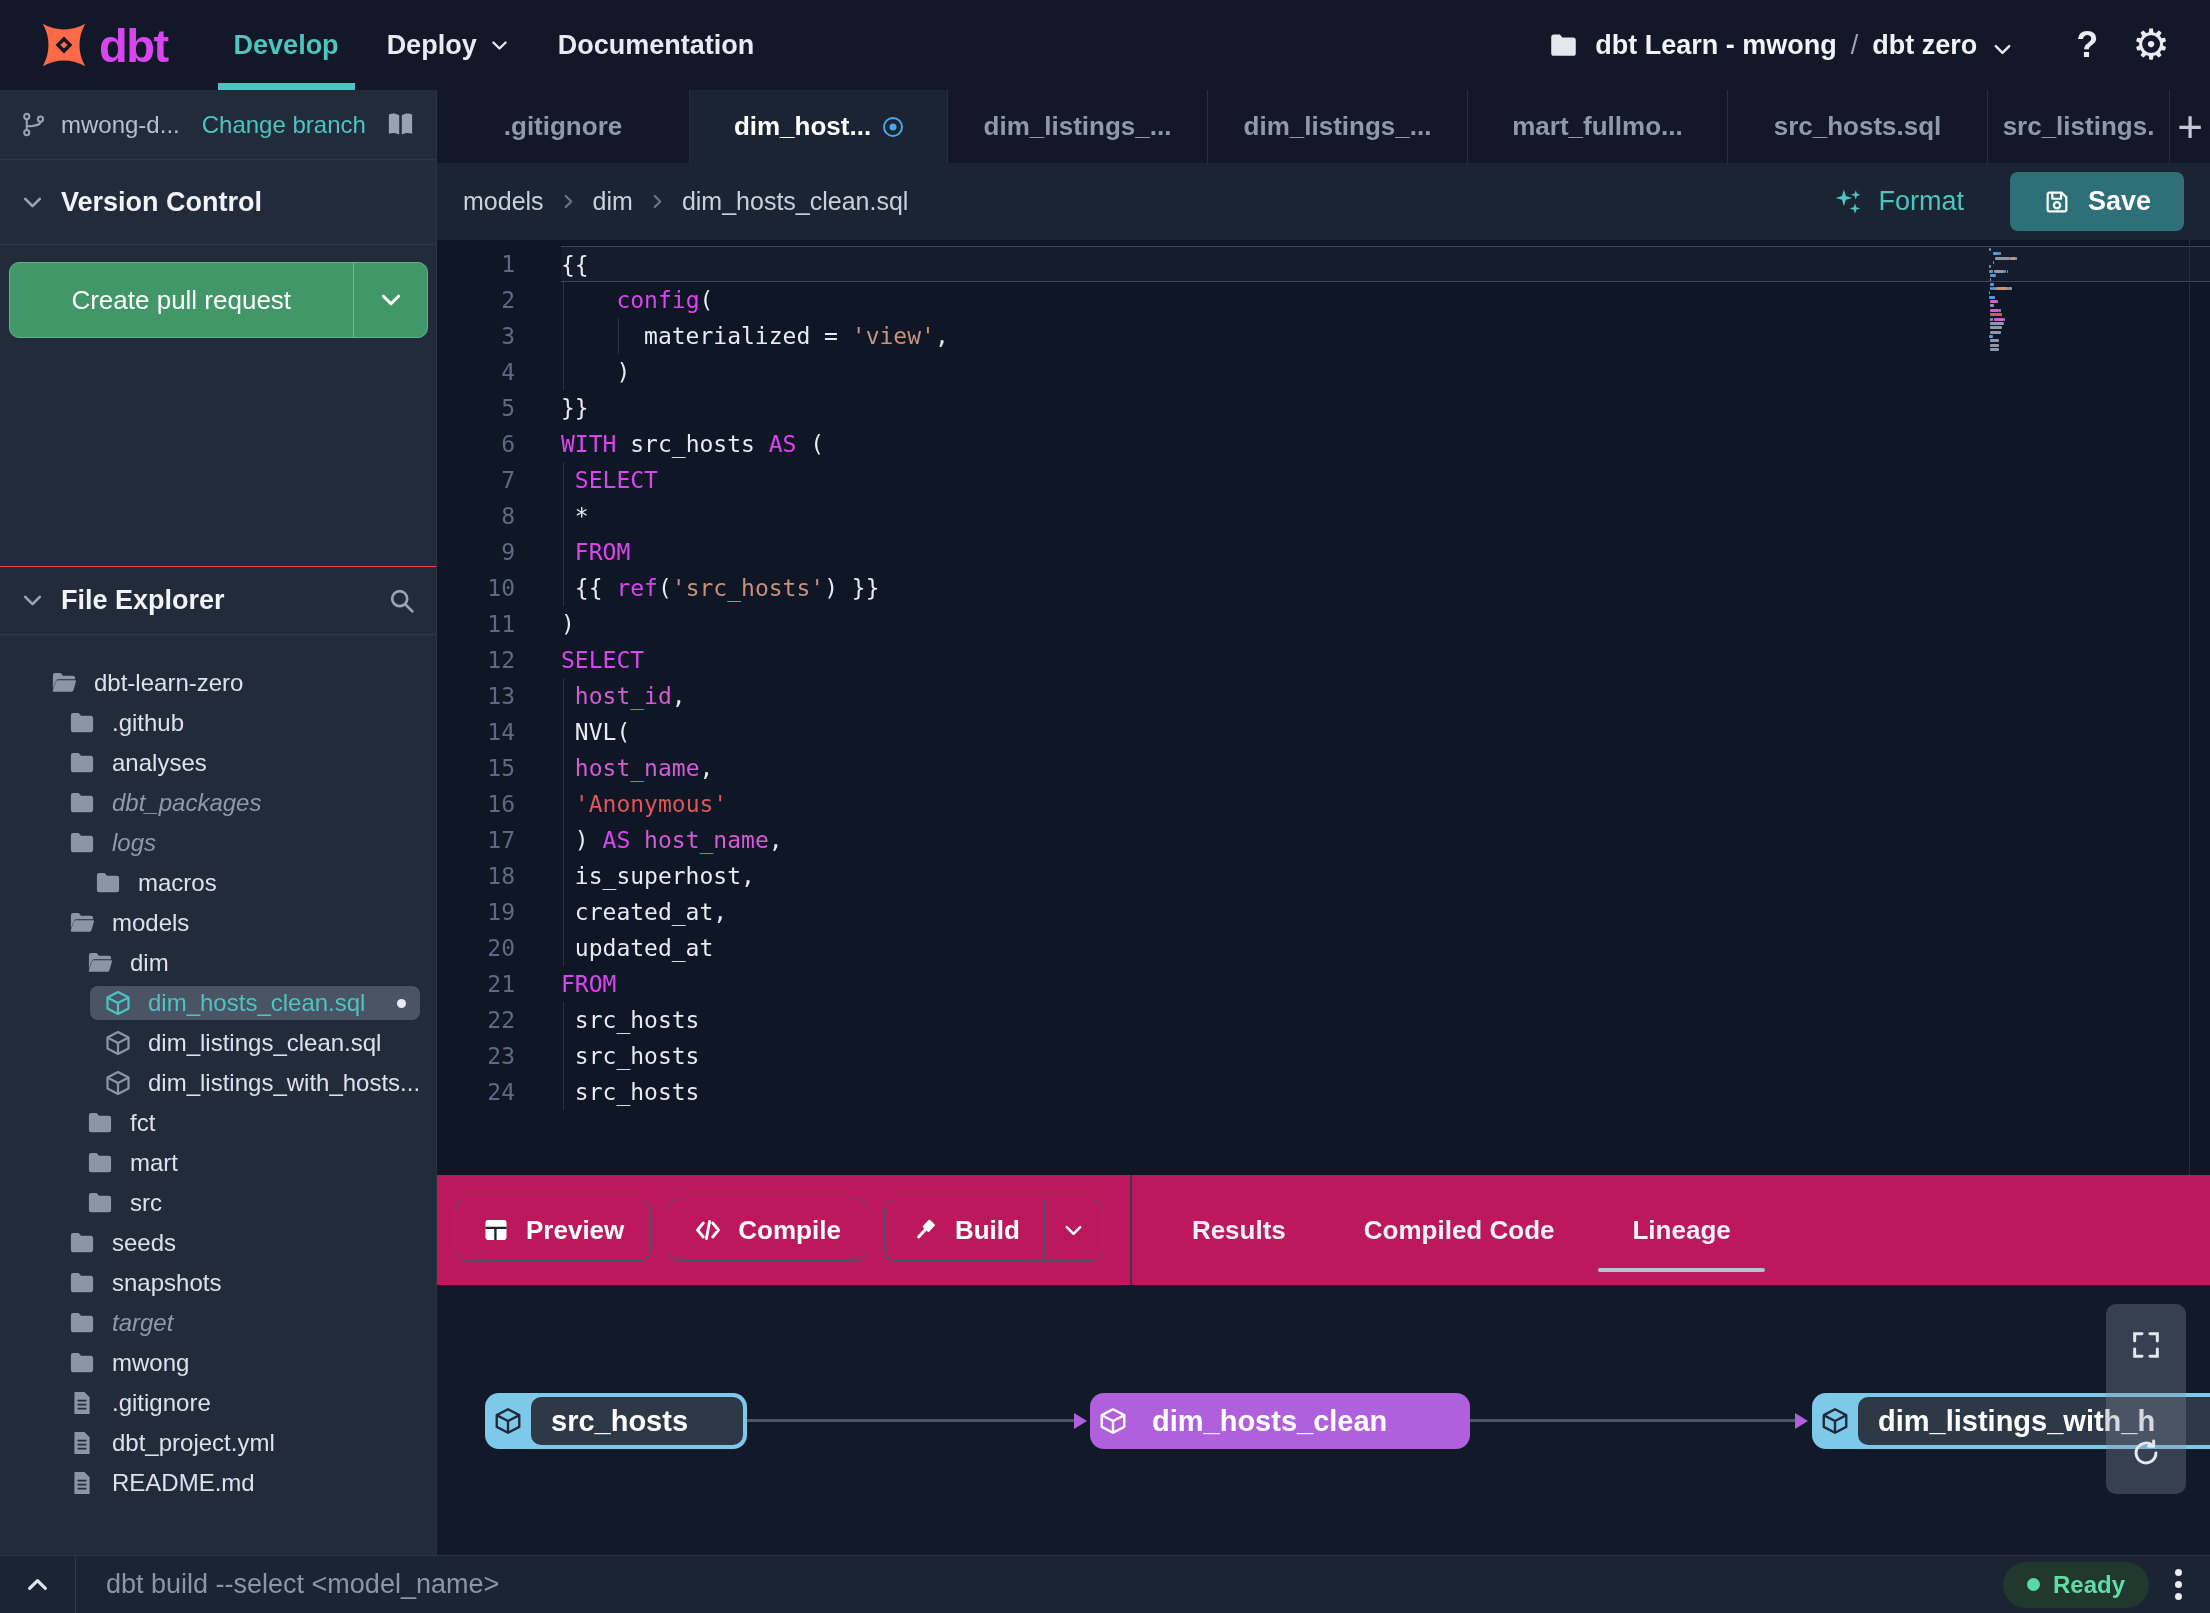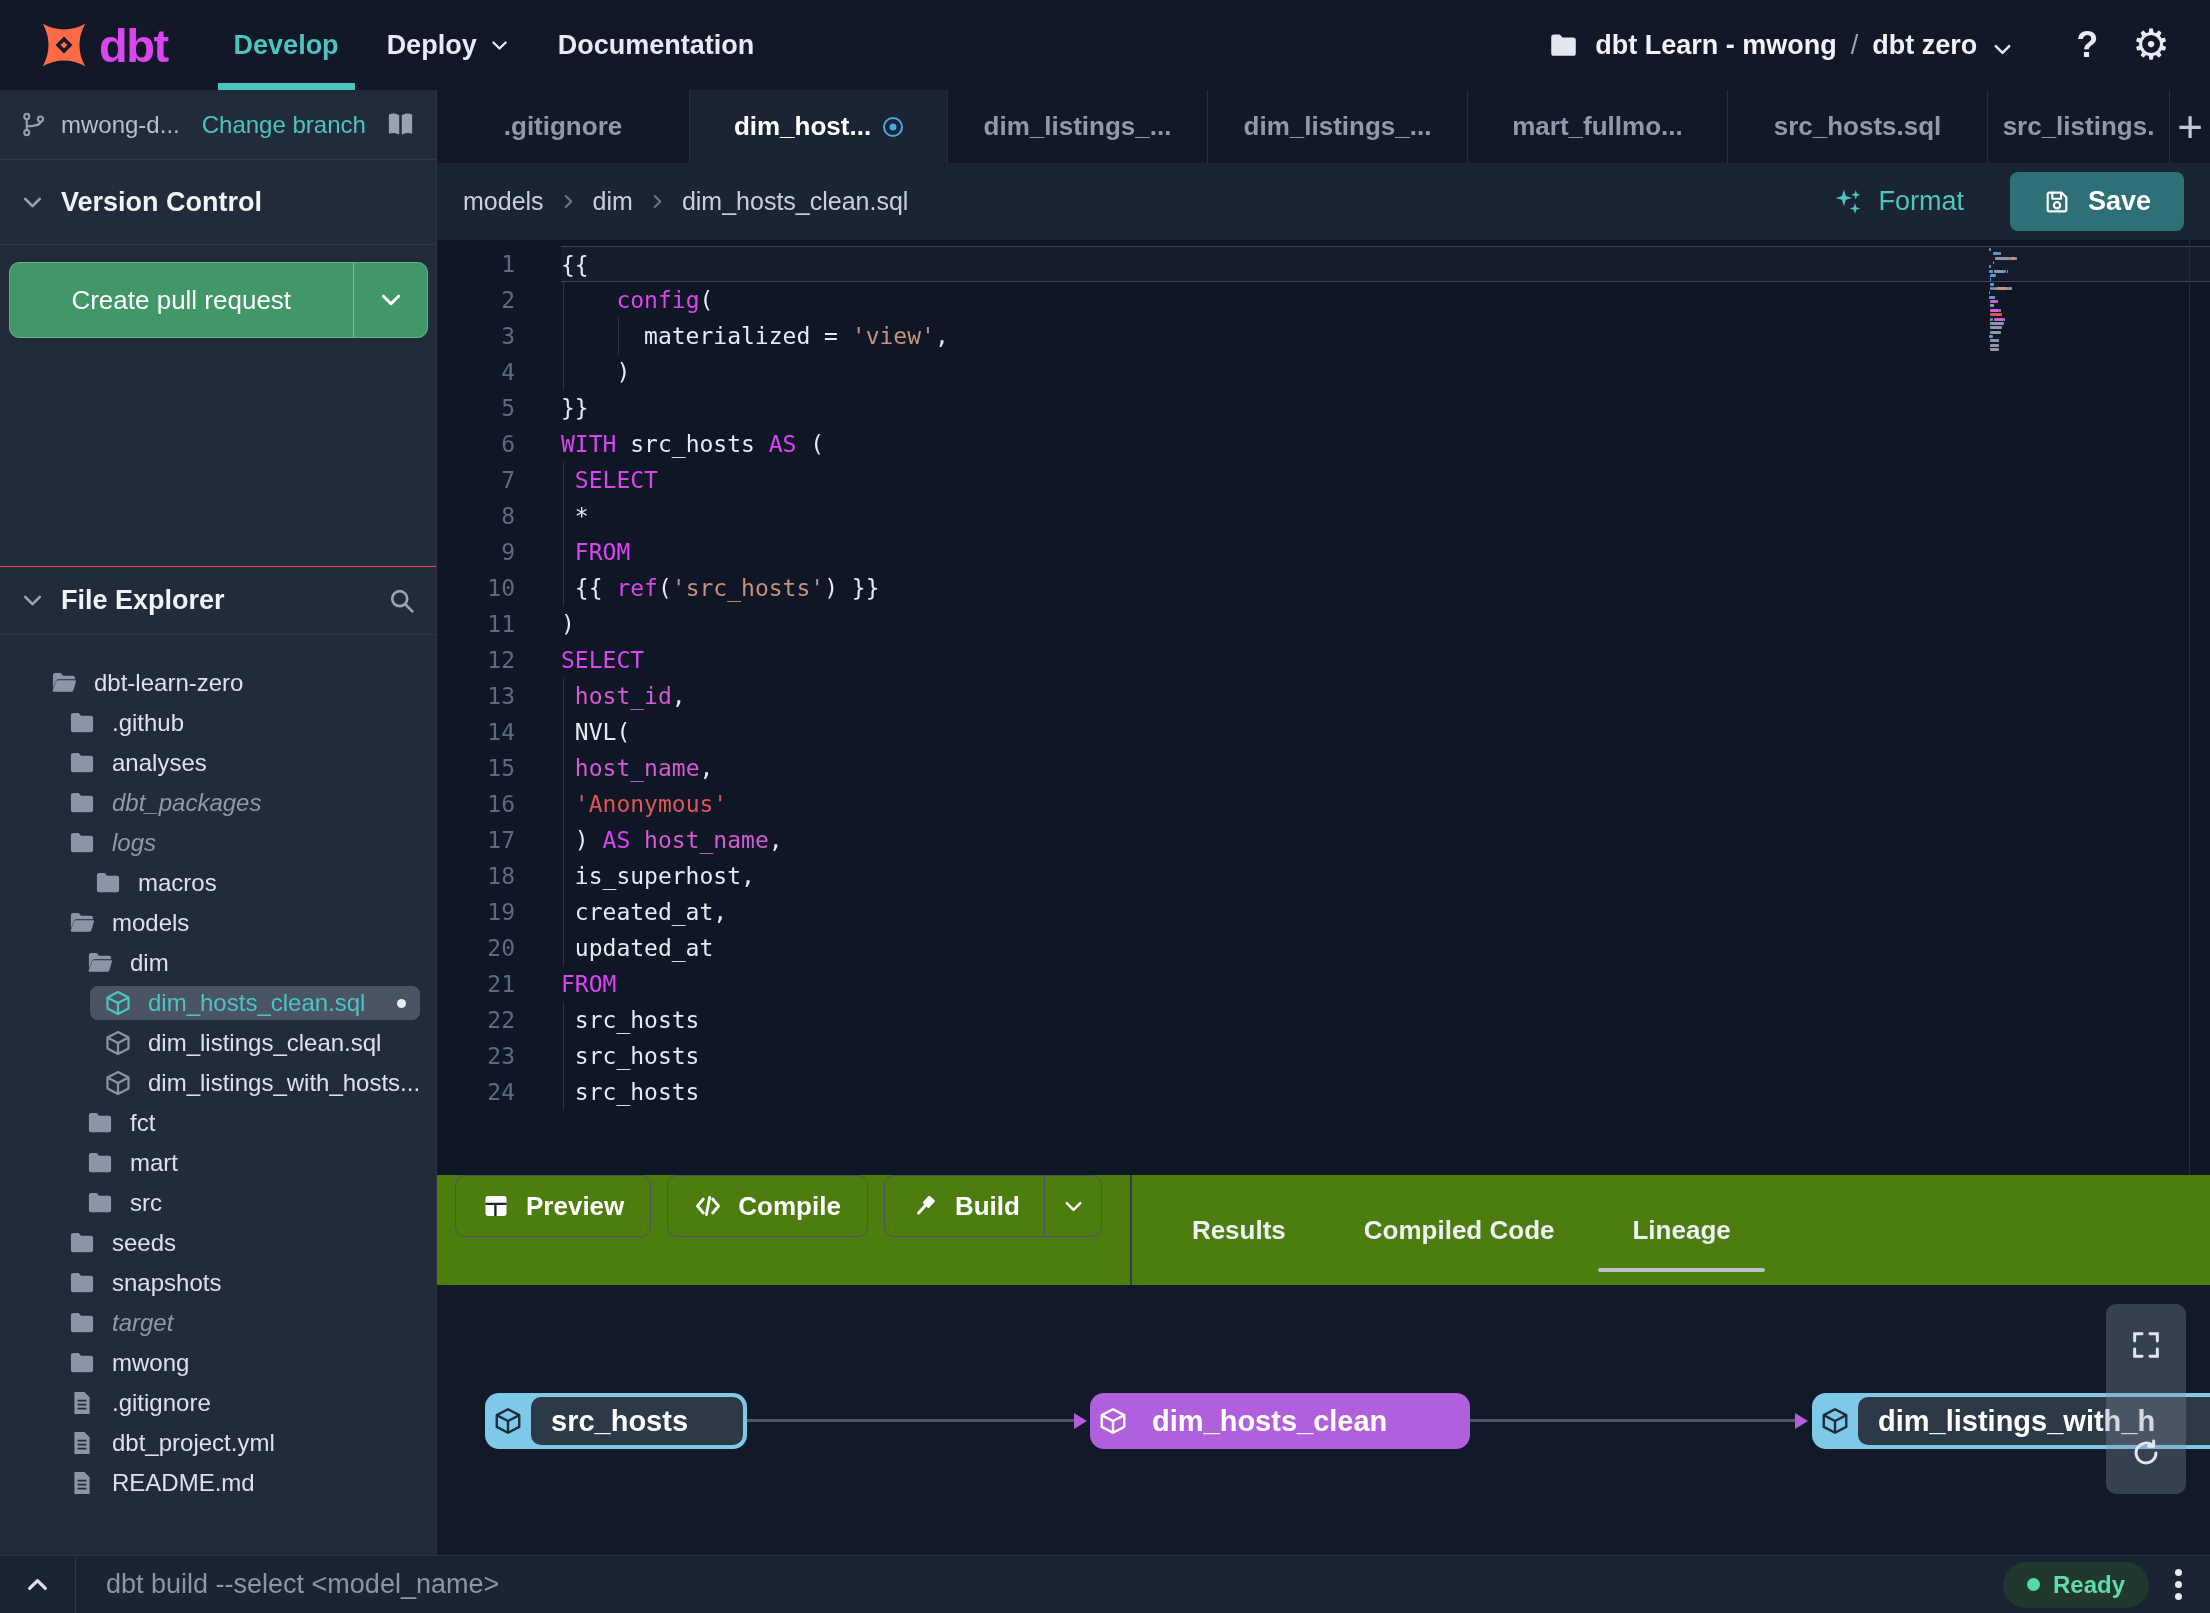--- a/index.html
+++ b/index.html
@@ -83,21 +83,21 @@
   .ln{width:78px;text-align:right;color:#5f6a82;flex-shrink:0}
   .ct{flex:1;margin-left:46px;position:relative;white-space:pre;color:#e6eaf1}
   .cl.activeline .ct{background:rgba(110,130,170,0.06);border-top:1px solid #3a445c;border-bottom:1px solid #3a445c}
   .seg-k{color:#d946ef}.seg-s{color:#c8917c}.seg-i{color:#d45bd4}.seg-r{color:#e05555}.seg-p{color:#e6eaf1}
   .guide{position:absolute;top:0;bottom:0;width:1px;background:#28334a}
   .minimap{position:absolute;top:8px;right:165px;width:56px}
   .mrow{height:3px;margin-bottom:1.35px;font-size:0;white-space:nowrap}
   .mseg{display:inline-block;height:3px;border-radius:1px;vertical-align:top}
   .editor-edge{position:absolute;top:0;bottom:0;right:20px;width:1px;background:#242e41}
 
-  .toolbar{position:absolute;top:1085px;left:0;right:0;height:110px;background:#4d7c0f;display:flex;align-items:flex-start}
+  .toolbar{position:absolute;top:1085px;left:0;right:0;height:110px;background:#be185d;display:flex;align-items:center}
   .actions{display:flex;align-items:center;margin-left:18px}
   .action{display:flex;align-items:center;height:62px;padding:0 26px;background:transparent;border:1.5px solid #4a5468;border-radius:10px;color:#fff;font-size:26px;font-weight:600;margin-right:16px;cursor:pointer;font-family:inherit}
   .action .icon{width:28px;height:28px;margin-right:16px;color:#fff}
   .action.split{padding-right:0}
   .split-div{width:1.5px;height:100%;background:#4a5468;margin-left:24px}
   .split-chev{width:56px;height:100%;display:flex;align-items:center;justify-content:center;color:#fff;cursor:pointer}
   .split-chev svg{width:23px;height:23px}
   .tool-div{width:1.5px;height:110px;background:#333d4f;margin-left:12px}
   .ptabs{display:flex;align-items:center;height:100%;margin-left:52px}
   .ptab{position:relative;height:100%;display:flex;align-items:center;font-size:26px;font-weight:600;color:#eef1f5;padding:0 8px;margin-right:62px;cursor:pointer}

